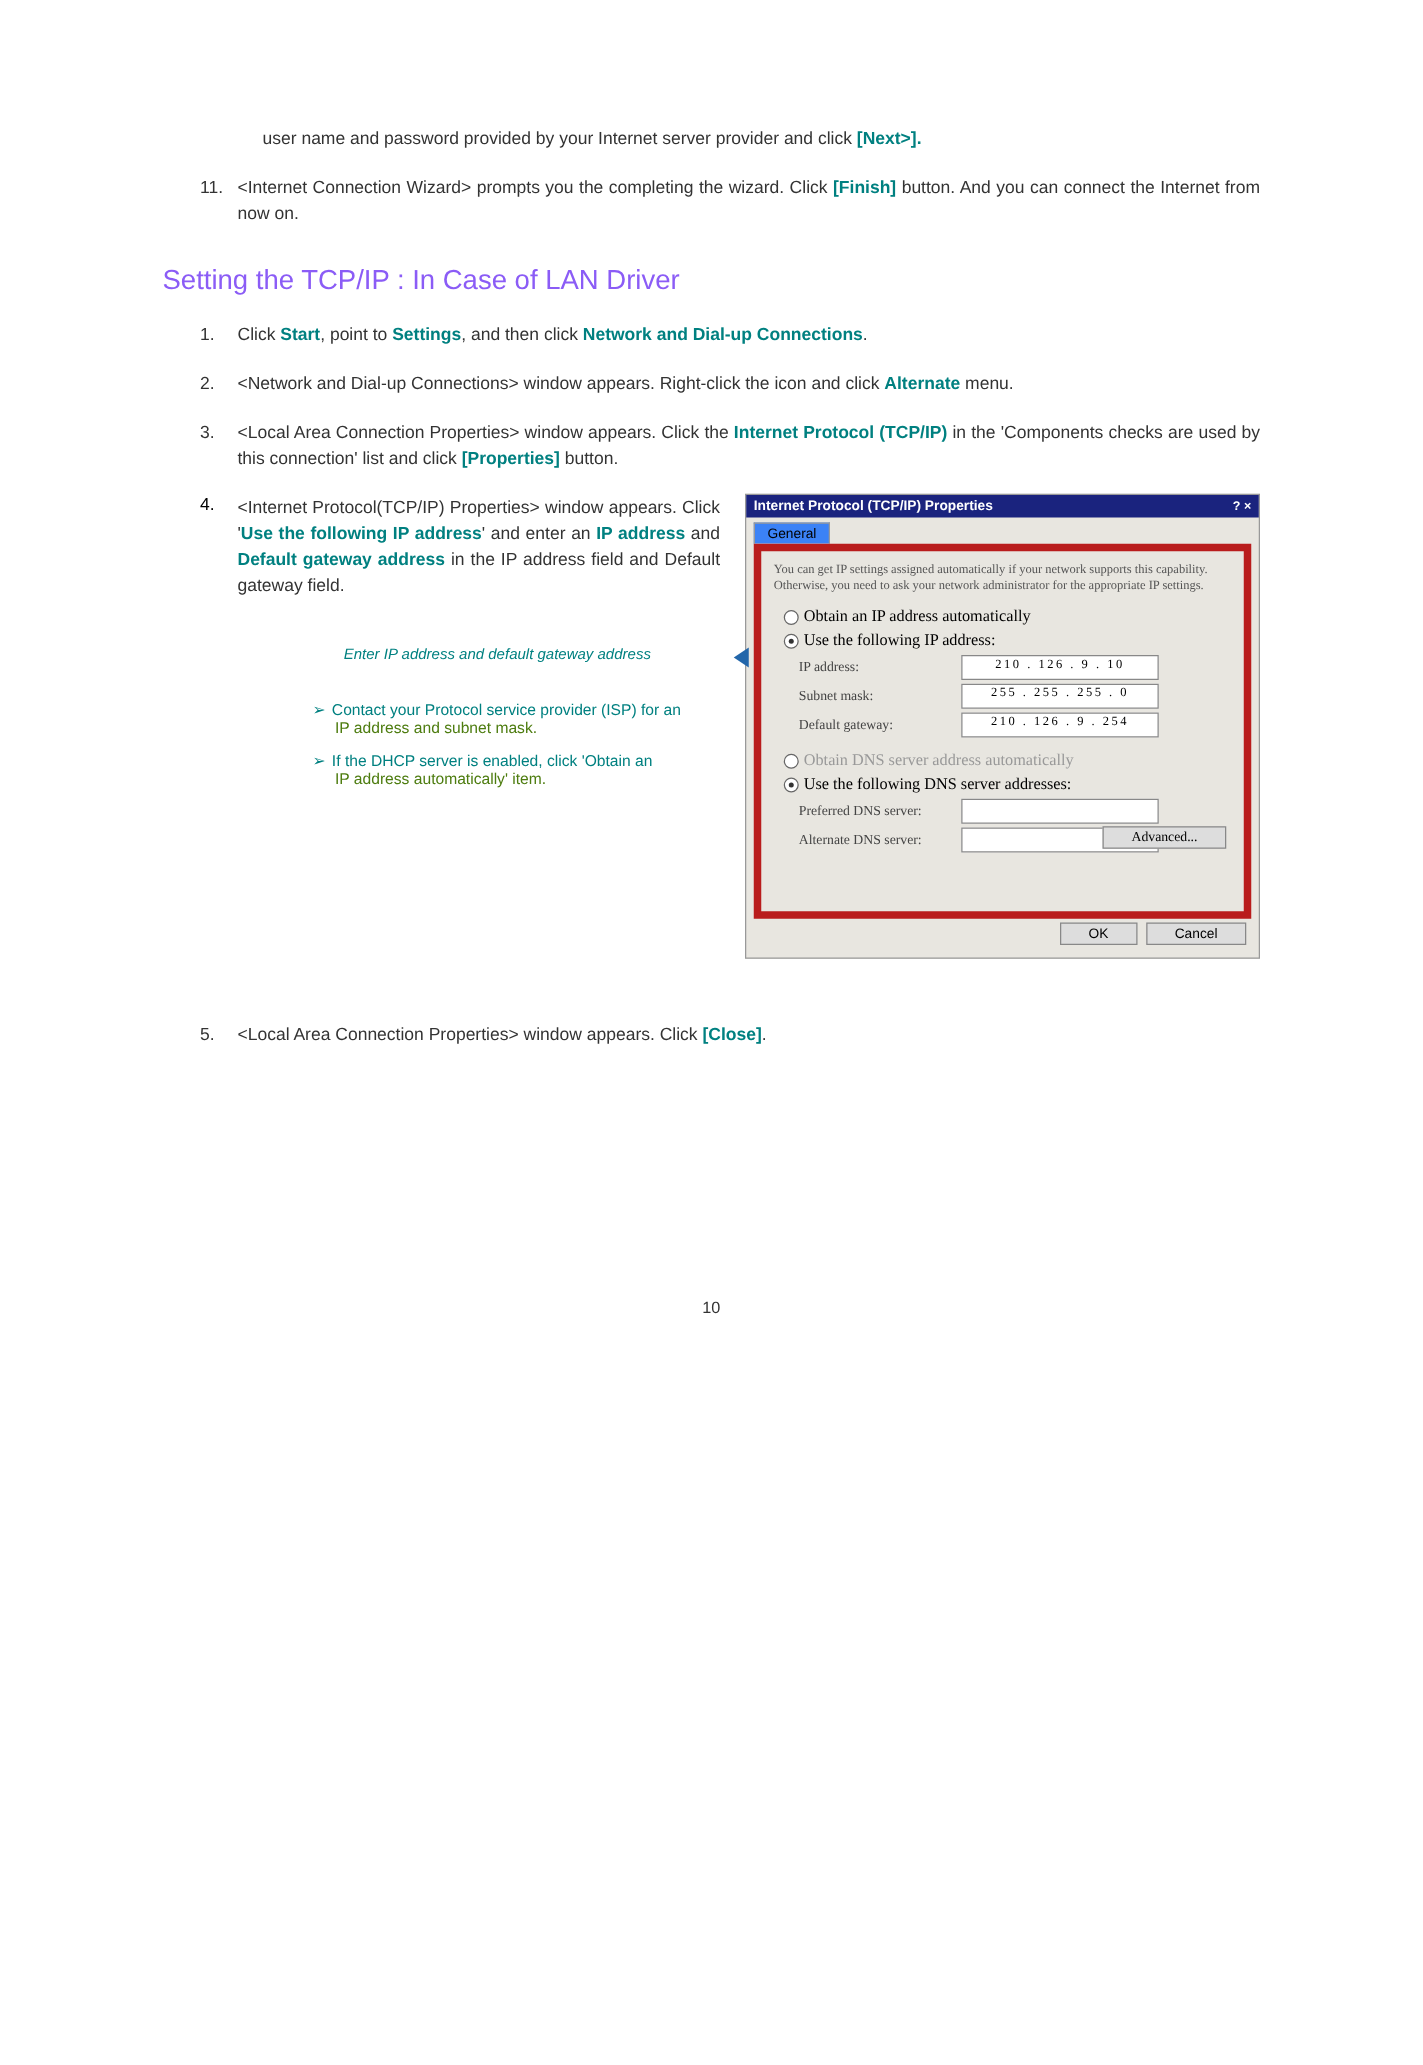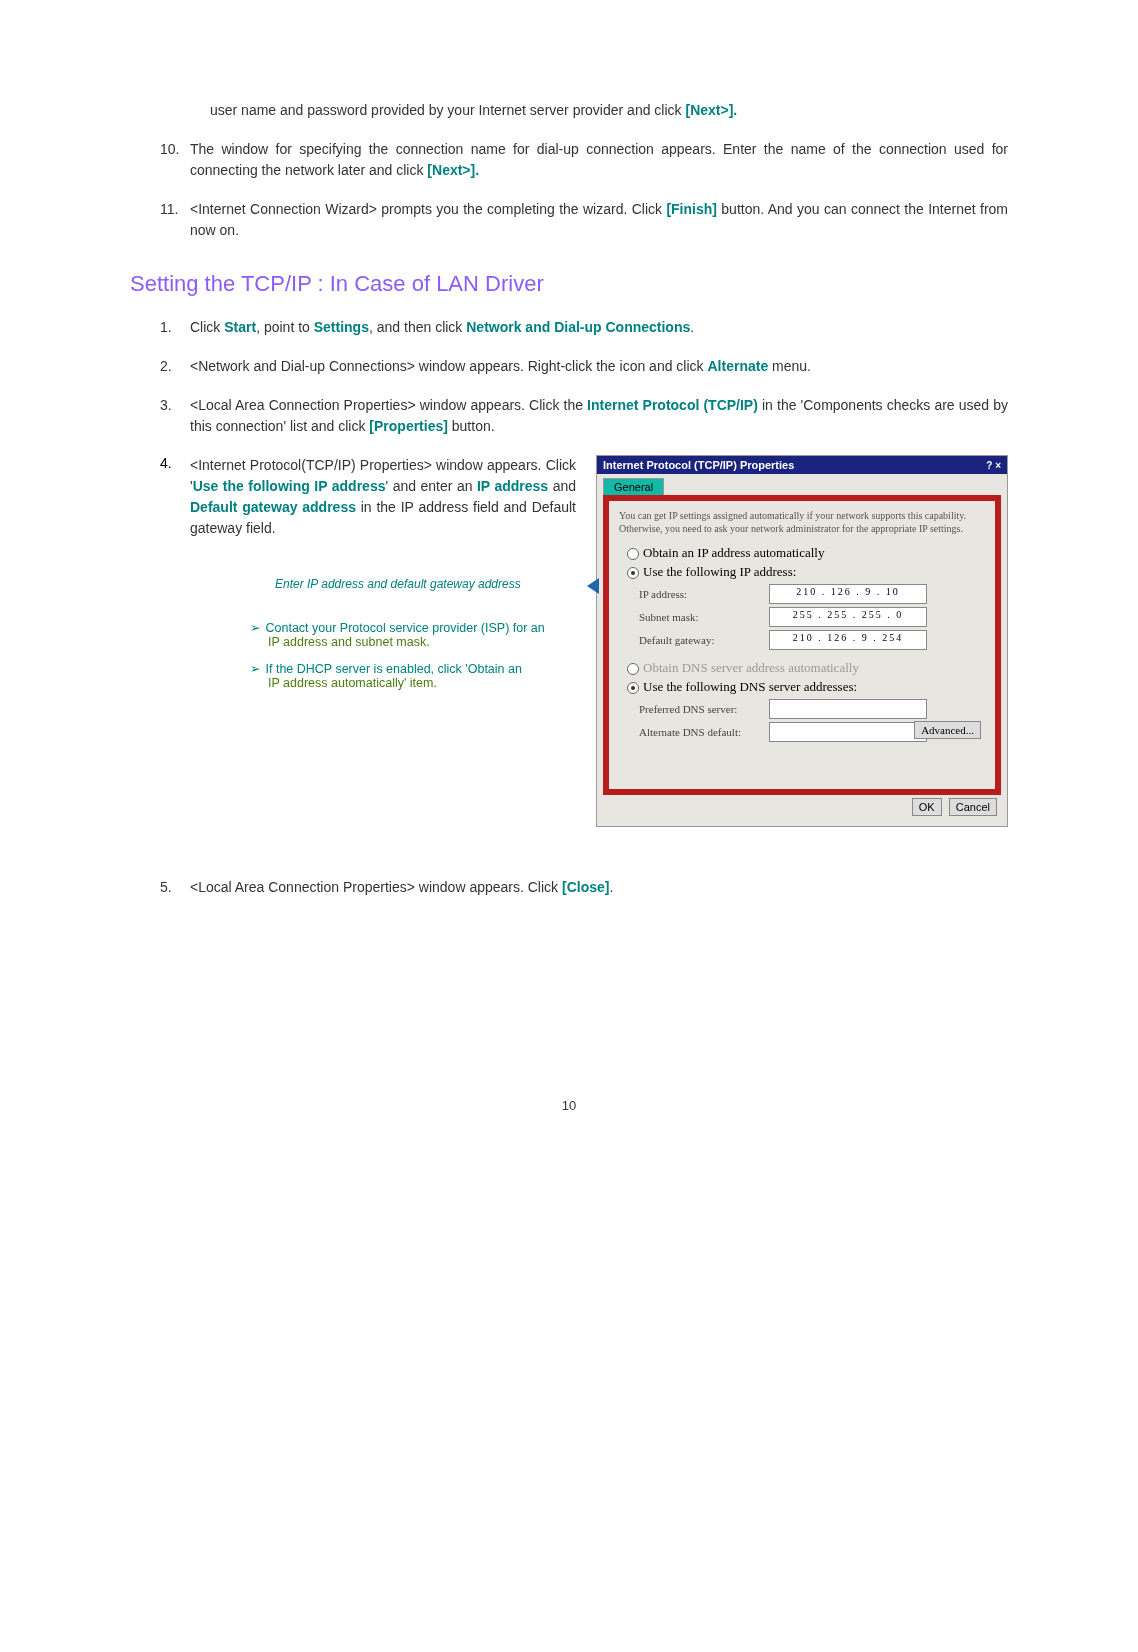--- a/index.html
+++ b/index.html
@@ -79,21 +79,21 @@
       align-items: center;
     }
     .dialog-close {
       display: inline-block;
       width: 32px;
       text-align: right;
       font-size: 10px;
     }
     .dialog-tab {
       display: inline-block;
-      background: #14b8a6;
+      background: #3b82f6;
       border: 1px solid #999;
       border-bottom: none;
       padding: 2px 10px;
       margin: 4px 0 0 6px;
       font-size: 11px;
     }
     .dialog-body {
       border: 6px solid #b91c1c;
       margin: 0 6px 6px 6px;
       padding: 8px 10px;
@@ -164,21 +164,21 @@
     }
     .dialog-buttons {
       position: absolute;
       bottom: 10px;
       right: 10px;
     }
     .dialog-btn {
       display: inline-block;
       border: 1px solid #888;
       background: #ddd;
-      padding: 2px 6px;
+      padding: 2px 22px;
       font-size: 11px;
       margin-left: 4px;
     }
     .dialog-btn.adv {
       position: absolute;
       right: 14px;
       bottom: 50px;
     }
     .caption-teal {
       color: #008080;
@@ -227,24 +227,20 @@
   </style>
 </head>
 <body>
 
 <div class="page">
 
   <div class="para para-indent">
     <span>user name and password provided by your Internet server provider and click </span><span class="bold-teal">[Next&gt;].</span>
   </div>
 
-  <div class="para ol-item">
-    <span class="ol-num">10.</span>
-    <span>The window for specifying the connection name for dial-up connection appears. Enter the name of the connection used for connecting the network later and click </span><span class="bold-teal">[Next&gt;].</span>
-  </div>
 
   <div class="para ol-item">
     <span class="ol-num">11.</span>
     <span>&lt;Internet Connection Wizard&gt; prompts you the completing the wizard. Click </span><span class="bold-teal">[Finish]</span><span> button. And you can connect the Internet from now on.</span>
   </div>
 
   <h2 class="heading">Setting the TCP/IP : In Case of LAN Driver</h2>
 
   <div class="para ol-item">
     <span class="ol-num">1.</span>
@@ -321,21 +317,21 @@
         </div>
         <div class="radio-row">
           <span class="radio selected"></span><span>Use the following DNS server addresses:</span>
         </div>
         <div class="field-group">
           <div class="field-row">
             <span class="field-label">Preferred DNS server:</span>
             <span class="field-input empty"></span>
           </div>
           <div class="field-row">
-            <span class="field-label">Alternate DNS default:</span>
+            <span class="field-label">Alternate DNS server:</span>
             <span class="field-input empty"></span>
           </div>
         </div>
 
         <span class="dialog-btn adv">Advanced...</span>
       </div>
       <div class="dialog-buttons">
         <span class="dialog-btn">OK</span>
         <span class="dialog-btn">Cancel</span>
       </div>

